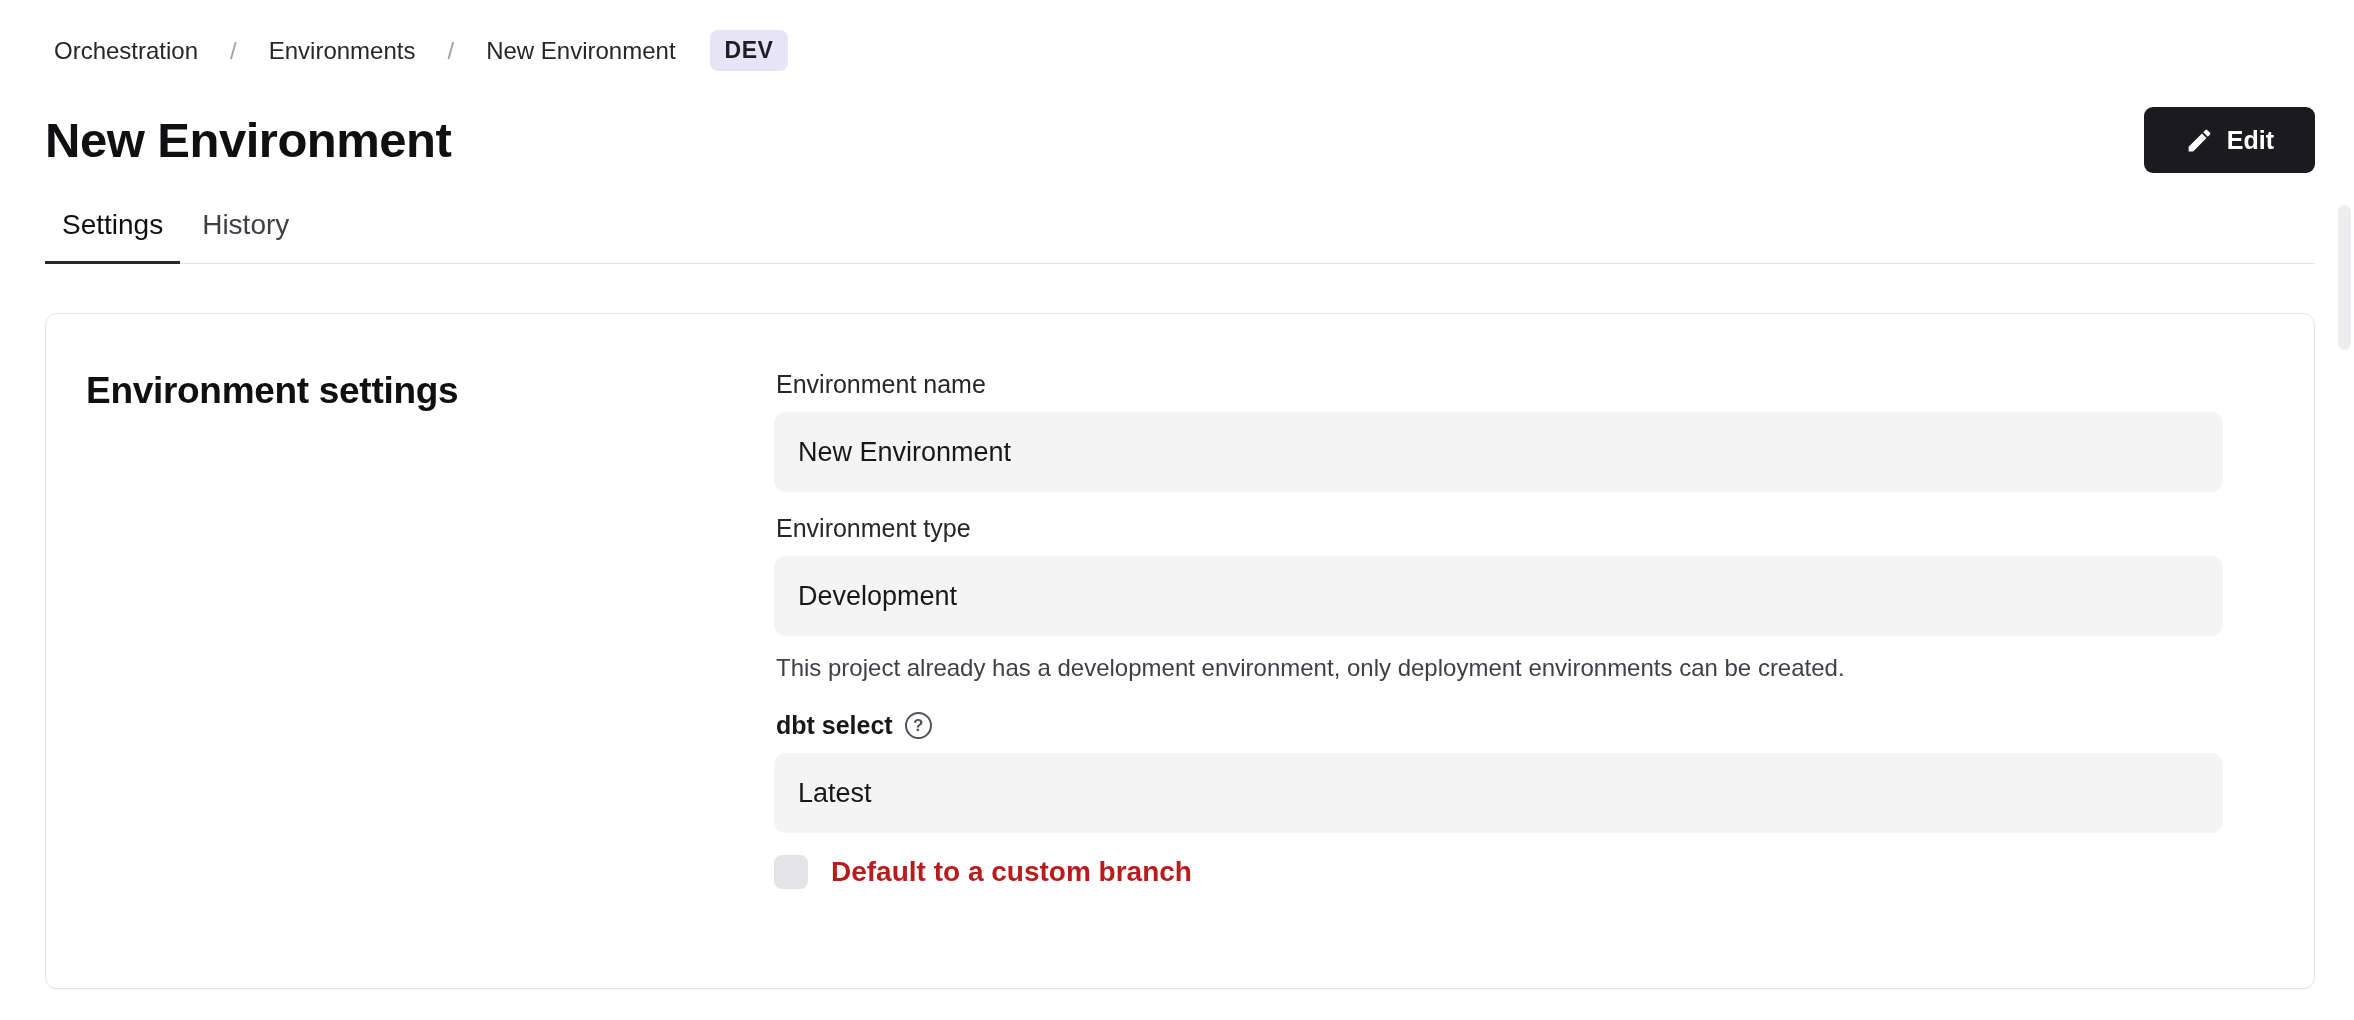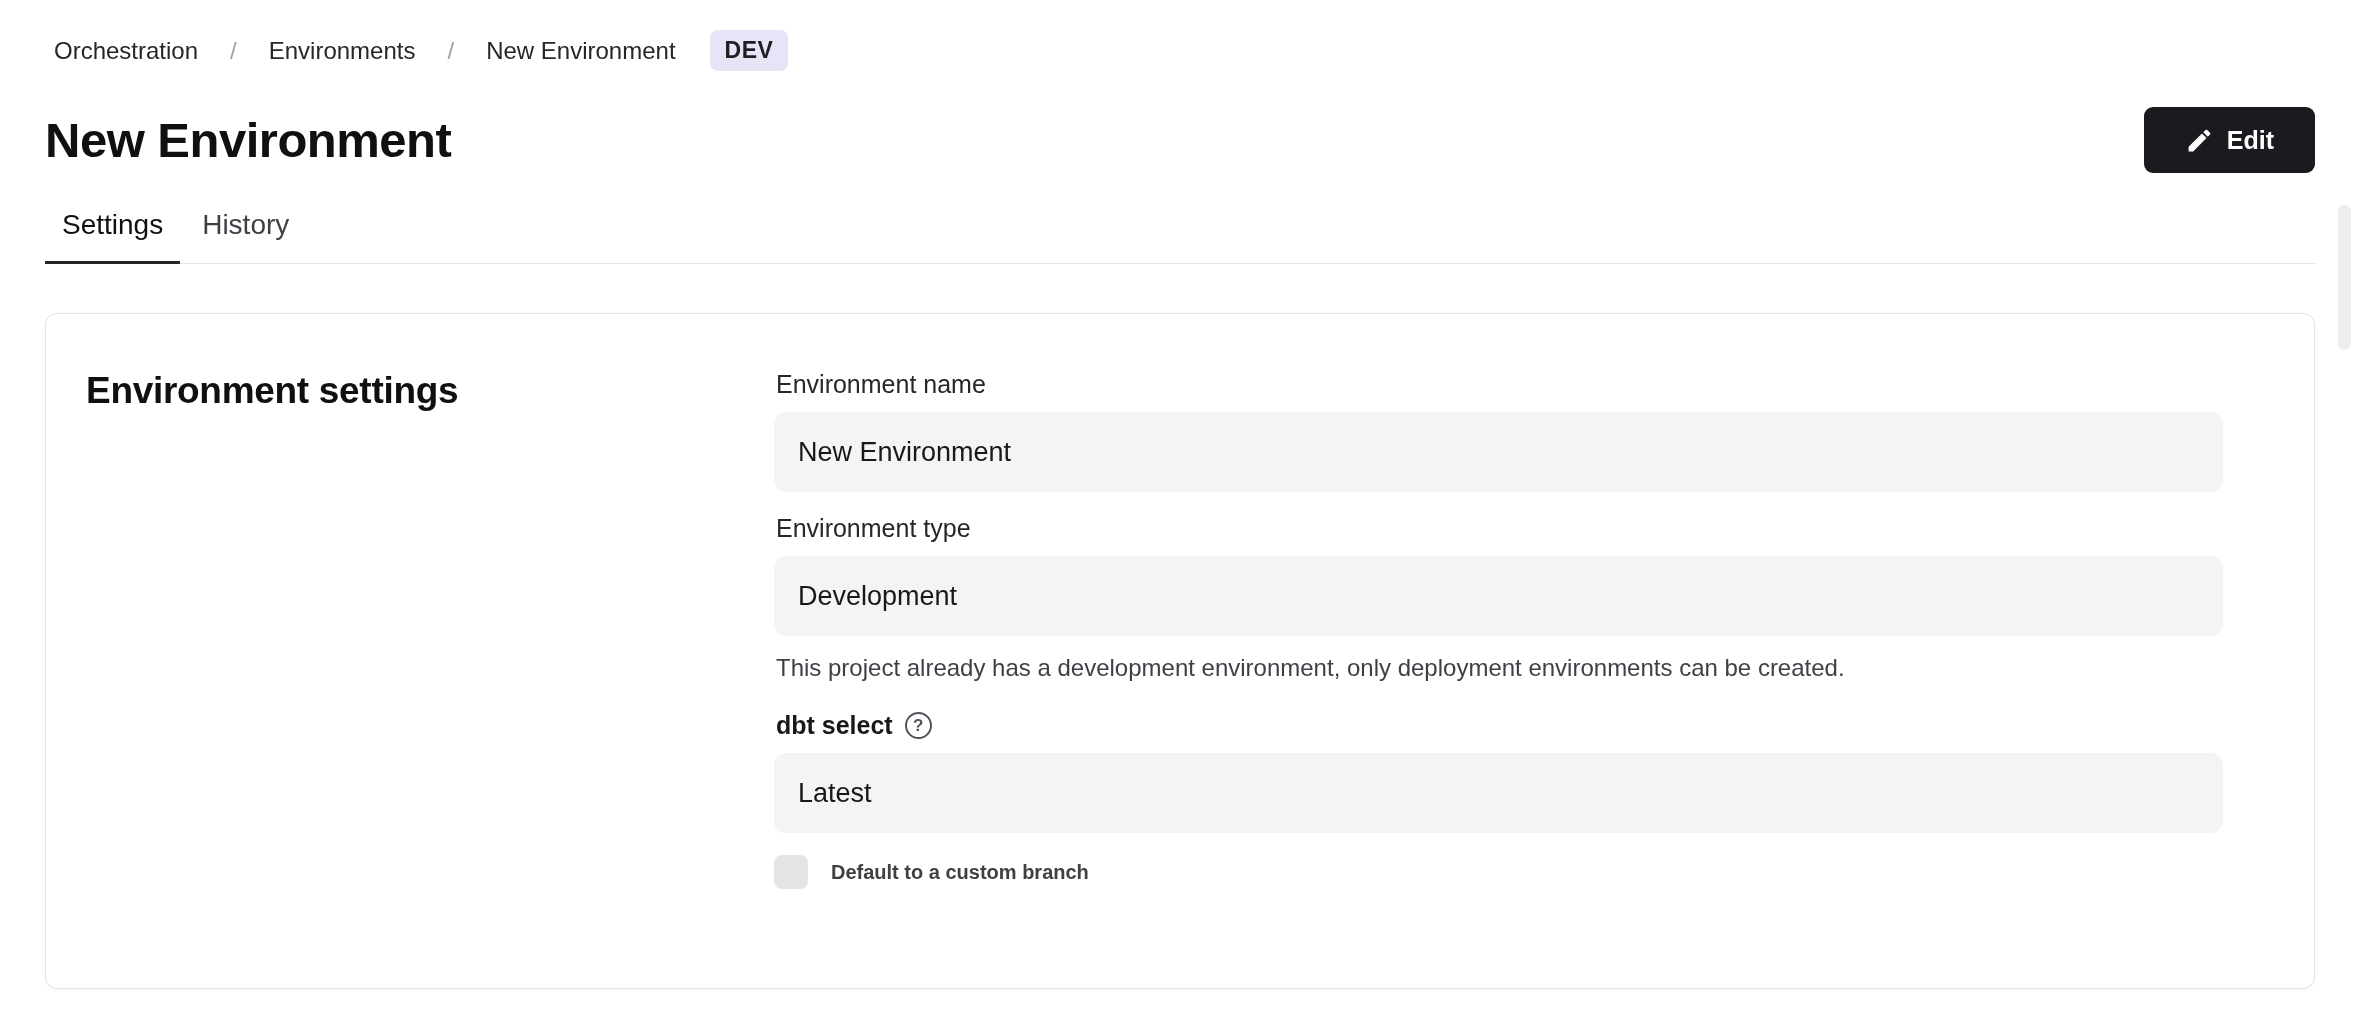--- a/index.html
+++ b/index.html
@@ -157,23 +157,23 @@
   }
   .checkbox {
     width: 34px;
     height: 34px;
     background: #e4e4e7;
     border-radius: 8px;
     flex-shrink: 0;
     cursor: pointer;
   }
   .checkbox-label {
-    font-size: 20px;
-    font-weight: 700;
-    color: #404040;
+    font-size: 28px;
+    font-weight: 700;
+    color: #b91c1c;
   }
 
   .scroll-thumb {
     position: fixed;
     right: 3px;
     top: 205px;
     width: 13px;
     height: 145px;
     background: #ededef;
     border-radius: 7px;

